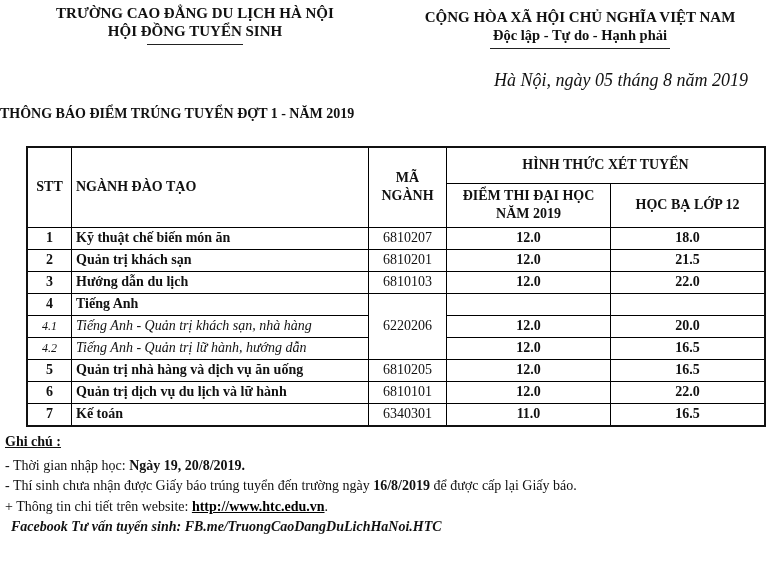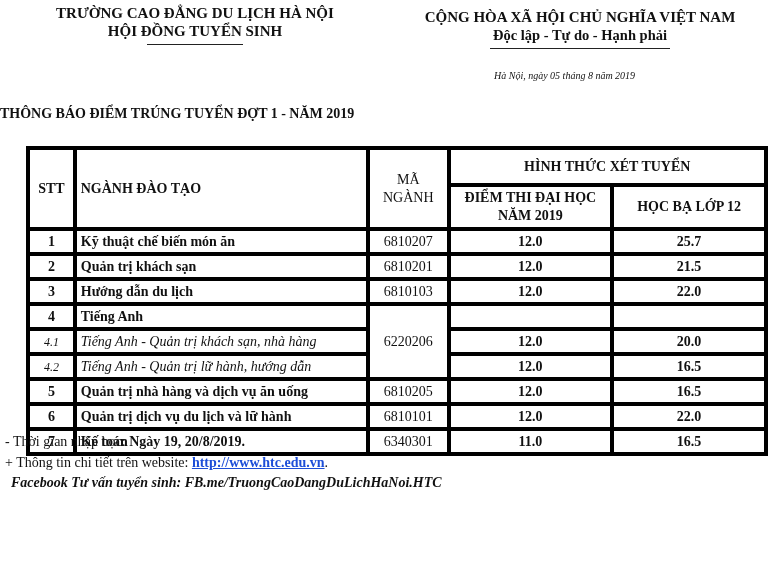--- a/index.html
+++ b/index.html
@@ -6,40 +6,40 @@
   body { width:768px; height:566px; position:relative; overflow:hidden;
          font-family:"Liberation Serif", "DejaVu Serif", serif; color:#111; }
   .hdr-left { position:absolute; left:40px; top:4px; width:310px; text-align:center;
               font-weight:bold; font-size:15px; line-height:18px; }
   .hdr-right { position:absolute; left:405px; top:8px; width:350px; text-align:center;
                font-weight:bold; font-size:15px; line-height:18px; }
   .hdr-right .motto { font-size:14.5px; }
   .uline { height:1px; background:#222; margin:4px auto 0; }
   .hdr-left .uline { width:96px; }
   .hdr-right .uline { width:180px; }
-  .dateline { position:absolute; left:494px; top:70px; font-style:italic; font-size:10px; }
+  .dateline { position:absolute; left:494px; top:70px; font-style:italic; font-size:18px; }
   .title { position:absolute; left:0; width:768px; top:106px; text-align:left;
            font-weight:bold; font-size:14px; }
   table.grid { position:absolute; left:26px; top:146px; border-collapse:collapse;
                font-size:14px; }
-  table.grid td, table.grid th { border:4px solid #000000; padding:0 4px; height:21px; line-height:18px; }
+  table.grid td, table.grid th { border:1px solid #000000; padding:0 4px; height:21px; line-height:18px; }
   table.grid th { font-weight:bold; font-size:14px; }
   .outer { border:2px solid #111 !important; }
   .c-stt { width:35px; text-align:center; font-weight:bold; }
   .c-name { width:288px; text-align:left; font-weight:bold; }
   .c-code { width:69px; text-align:center; font-weight:normal; }
   .c-s1 { width:155px; text-align:center; font-weight:bold; }
   .c-s2 { width:145px; text-align:center; font-weight:bold; }
   tr.sub td.c-stt, tr.sub td.c-name { font-style:italic; font-weight:normal; }
   tr.sub td.c-stt { font-size:12px; }
   td.dot-top { border-top:1px dotted #555 !important; }
   .notes { position:absolute; left:5px; top:432px; font-size:14px; line-height:20.5px; }
   .notes .label { font-weight:bold; text-decoration:underline; margin-bottom:3px; display:block; }
   .notes b { font-weight:bold; }
-  .notes a { color:#1d4ed8; font-weight:bold; text-decoration:underline; }
+  .notes a { color:#000000; font-weight:bold; text-decoration:underline; }
   .notes .fb { font-style:italic; font-weight:bold; padding-left:6px; }
 </style>
 </head>
 <body>
 
 <div class="hdr-left">
   <div>TRƯỜNG CAO ĐẲNG DU LỊCH HÀ NỘI</div>
   <div>HỘI ĐỒNG TUYỂN SINH</div>
   <div class="uline"></div>
 </div>
@@ -52,35 +52,35 @@
 
 <div class="dateline">Hà Nội, ngày  05 tháng  8   năm 2019</div>
 
 <div class="title">THÔNG BÁO ĐIỂM TRÚNG TUYỂN ĐỢT 1 - NĂM 2019</div>
 
 <table class="grid outer">
   <thead>
     <tr style="height:36px;">
       <th class="c-stt" rowspan="2">STT</th>
       <th class="c-name" rowspan="2">NGÀNH ĐÀO TẠO</th>
-      <th class="c-code" rowspan="2" style="font-weight:normal;">MÃ NGÀNH</th>
+      <th class="c-code" rowspan="2" style="font-weight:bold;">MÃ NGÀNH</th>
       <th colspan="2" style="height:33px;">HÌNH THỨC XÉT TUYỂN</th>
     </tr>
     <tr style="height:44px;">
       <th class="c-s1">ĐIỂM THI ĐẠI HỌC NĂM 2019</th>
       <th class="c-s2">HỌC BẠ LỚP 12</th>
     </tr>
   </thead>
   <tbody>
     <tr>
       <td class="c-stt">1</td>
       <td class="c-name">Kỹ thuật chế biến món ăn</td>
       <td class="c-code">6810207</td>
       <td class="c-s1">12.0</td>
-      <td class="c-s2">25.7</td>
+      <td class="c-s2">18.0</td>
     </tr>
     <tr>
       <td class="c-stt dot-top">2</td>
       <td class="c-name dot-top">Quản trị khách sạn</td>
       <td class="c-code dot-top">6810201</td>
       <td class="c-s1 dot-top">12.0</td>
       <td class="c-s2 dot-top">21.5</td>
     </tr>
     <tr>
       <td class="c-stt dot-top">3</td>
@@ -126,20 +126,24 @@
       <td class="c-stt dot-top">7</td>
       <td class="c-name dot-top">Kế toán</td>
       <td class="c-code dot-top">6340301</td>
       <td class="c-s1 dot-top">11.0</td>
       <td class="c-s2 dot-top">16.5</td>
     </tr>
   </tbody>
 </table>
 
 <div class="notes">
+  <span class="label">Ghi chú :</span>
   <div>
     <span>- Thời gian nhập học: </span><b>Ngày 19, 20/8/2019.</b>
+  </div>
+  <div>
+    <span>- Thí sinh chưa nhận được Giấy báo trúng tuyển đến trường ngày </span><b>16/8/2019</b><span> để được cấp lại Giấy báo.</span>
   </div>
   <div>
     <span>+ Thông tin chi tiết trên website: </span><a href="#">http://www.htc.edu.vn</a><span>.</span>
   </div>
   <div class="fb">Facebook Tư vấn tuyển sinh: FB.me/TruongCaoDangDuLichHaNoi.HTC</div>
 </div>
 
 </body></html>

